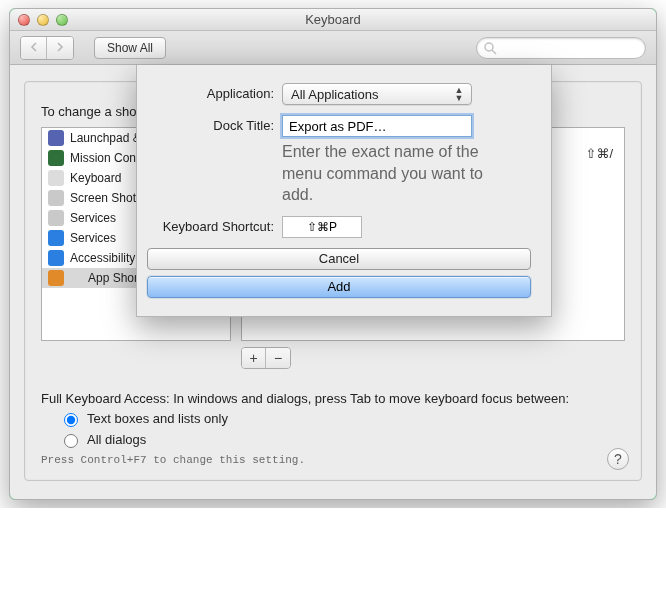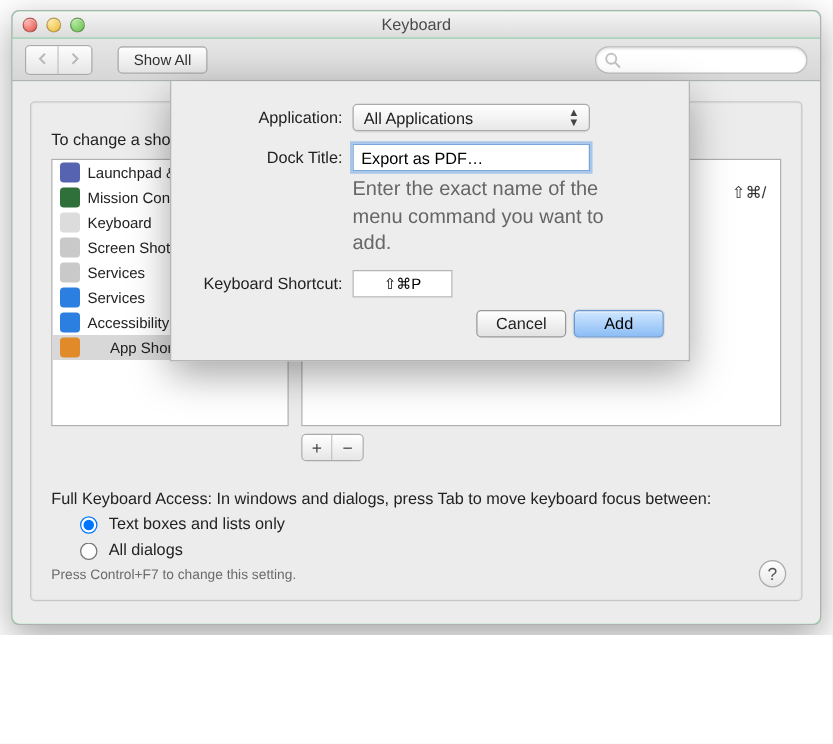--- a/index.html
+++ b/index.html
@@ -126,21 +126,21 @@
   }
   .pmseg button {
     width: 24px; height: 20px; border: none;
     background: linear-gradient(#fff,#e6e6e6);
     font-size: 14px; line-height: 14px; color: #444;
   }
   .pmseg button:first-child { border-right: 1px solid #bbb; }
   .fka { margin-top: 22px; font-size: 13px; }
   .radio-row { display: flex; align-items: center; gap: 6px; margin: 4px 0 4px 18px; }
   .radio-row input { width: 14px; height: 14px; }
-  .hint { color: #6b6b6b; font-size: 11px; margin-top: 6px; }
+  .hint { color: #6b6b6b; font-size: 11px; margin-top: 6px; font-family: Liberation Mono, monospace; }
   .shortcut-display {
     position: absolute; top: 64px; right: 28px;
     font-size: 13px; color: #333;
   }
   .help {
     position: absolute; right: 12px; bottom: 10px;
     width: 22px; height: 22px; border-radius: 50%;
     border: 1px solid #aaa; background: linear-gradient(#fff,#e8e8e8);
     display: flex; align-items: center; justify-content: center;
     font-size: 14px; color: #555;
@@ -186,21 +186,21 @@
     padding: 0 6px; font-size: 13px;
     background: #fff; outline: none;
   }
   .helptext { font-size: 16px; color: #666; margin-top: 4px; width: 220px; line-height: 1.35; }
   .shortcut-input {
     width: 80px; height: 22px;
     border: 1px solid #b5b5b5;
     text-align: center; font-size: 12px;
     background: #fff; padding: 0 4px;
   }
-  .btn-row { display: flex; justify-content: flex-end; gap: 6px; margin-top: 10px; }
+  .btn-row { display: flex; justify-content: center; gap: 6px; margin-top: 10px; flex-direction: column; }
   .btn {
     min-width: 72px; height: 22px;
     border: 1px solid #999; border-radius: 4px;
     background: linear-gradient(#ffffff,#e2e2e2);
     font-size: 13px; color: #222;
     box-shadow: inset 0 1px 0 rgba(255,255,255,0.8);
   }
   .btn.default {
     background: linear-gradient(#cfe6ff,#8cbdf5);
     border-color: #6b98cc;

